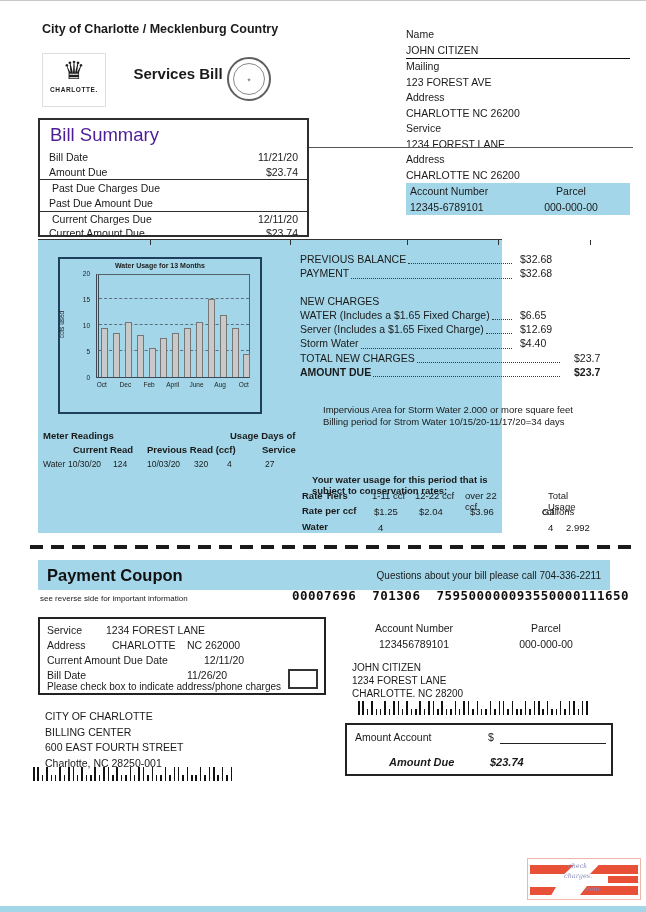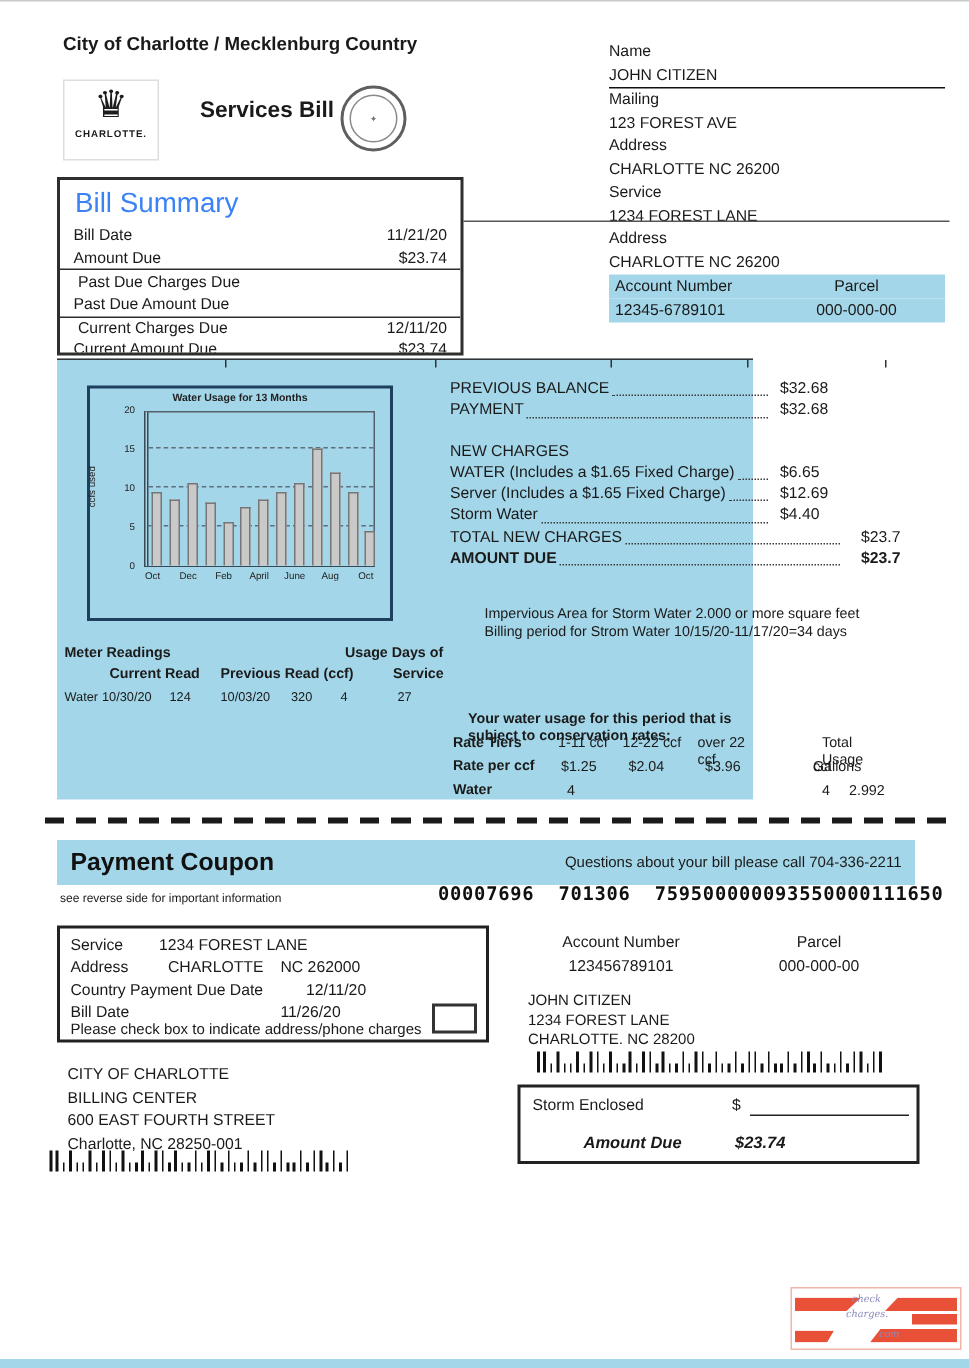--- a/index.html
+++ b/index.html
@@ -21,21 +21,21 @@
   .customer { left:406px; top:26px; width:224px; font-size:10.5px; }
   .cust-row { display:flex; line-height:15.5px;flex-direction:column; }
   .cust-row.first { border-bottom:1.5px solid #111; }
   .cust-row .cl { width:92px; }
   .acct-row { display:flex; line-height:16px; background:#a3d6e8; padding-left:4px; }
   .acct-row .a1 { flex:1; }
   .acct-row .a2 { width:118px; text-align:center; }
 
   
   .bill-box { left:38px; top:117px; width:271px; height:119px; border:2px solid #2e2e2e; overflow:hidden; }
-  .bill-title { font-size:18.5px; margin:4px 10px 4px; color:#3b82f6; }
+  .bill-title { font-size:18.5px; margin:4px 10px 4px; color:#4c1d95; }
   .bs-row { display:flex; justify-content:space-between; padding:0 9px; height:14.6px; font-size:10.5px; align-items:center; }
   .bs-row.tall { height:16px; }
   .bs-row.grp { border-top:1.5px solid #2e2e2e;padding-left:12px; }
   .hline-right { left:309px; top:146px; width:324px; border-top:1px solid #555; height:0; }
 
   
   .blue-box { left:38px; top:238px; width:464px; height:294px; background:#a3d6e8; border-top:1.2px solid #333; }
   .tick { position:absolute; top:0; width:1px; height:5px; background:#333; }
 
   
@@ -311,21 +311,21 @@
     <span class="ct">Payment Coupon</span>
     <span class="cq">Questions about your bill please call 704-336-2211</span>
   </div>
   <div class="abs reverse-note">see reverse side for important information</div>
   <div class="abs micr">00007696  701306  759500000093550000111650</div>
 
   <div class="abs info-box">
     <div>
         <div class="irow" style="left: 7px; top: 5px; width: 274px;"><span>Service</span><span style="position: absolute; left: 59px;">1234 FOREST LANE</span></div>
         <div class="irow" style="left: 7px; top: 20px; width: 274px;"><span>Address</span><span style="position: absolute; left: 65px;">CHARLOTTE</span><span style="position: absolute; left: 140px;">NC 262000</span></div>
-        <div class="irow" style="left: 7px; top: 35px; width: 274px;"><span>Country Payment Due Date</span><span style="position: absolute; left: 157px;">12/11/20</span></div>
+        <div class="irow" style="left: 7px; top: 35px; width: 274px;"><span>Current Amount Due Date</span><span style="position: absolute; left: 157px;">12/11/20</span></div>
         <div class="irow" style="left: 7px; top: 50px; width: 274px;"><span>Bill Date</span><span style="position: absolute; left: 140px;">11/26/20</span></div>
       </div>
     <div class="info-note">Please check box to indicate address/phone charges</div>
     <div class="checkbox"></div>
   </div>
 
   <span class="abs ctr" style="left:349px;top:621px;width:130px;font-size:10.5px">Account Number</span>
   <span class="abs ctr" style="left:349px;top:637px;width:130px;font-size:10.5px">123456789101</span>
   <span class="abs ctr" style="left:496px;top:621px;width:100px;font-size:10.5px">Parcel</span>
   <span class="abs ctr" style="left:496px;top:637px;width:100px;font-size:10.5px">000-000-00</span>
@@ -440,21 +440,21 @@
       <i style="height: 6px;"></i>
       <i style="height: 14px;"></i>
       <i style="height: 14px;"></i>
       <i style="height: 6px;"></i>
       <i style="height: 14px;"></i>
       <i style="height: 6px;"></i>
       <i style="height: 14px;"></i>
     </div>
 
   <div class="abs amount-box">
-    <span class="ab-lbl">Storm Enclosed</span>
+    <span class="ab-lbl">Amount Account</span>
     <span class="ab-cur">$</span>
     <span class="ab-line"></span>
     <span class="ab-due">Amount Due</span>
     <span class="ab-val">$23.74</span>
   </div>
 
   <div class="abs wm">
     <div class="b" style="left:2px;top:6px;width:44px;height:9px;clip-path:polygon(0 0,100% 0,78% 100%,0 100%)"></div>
     <div class="b" style="right:2px;top:6px;width:48px;height:9px;clip-path:polygon(18% 0,100% 0,100% 100%,0 100%)"></div>
     <div class="b" style="right:2px;top:17px;width:30px;height:7px"></div>

